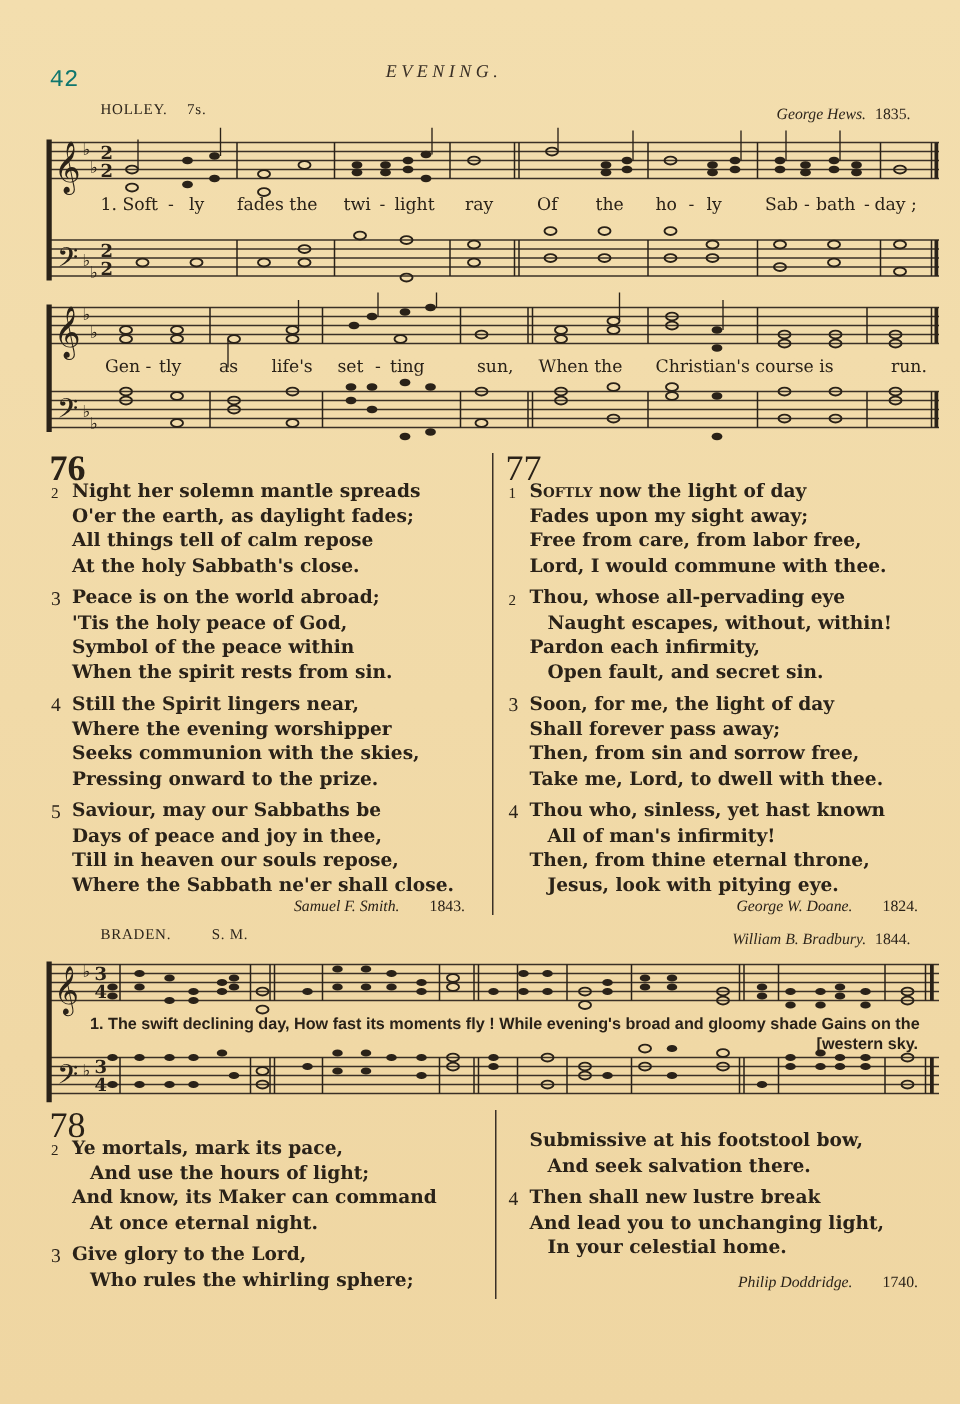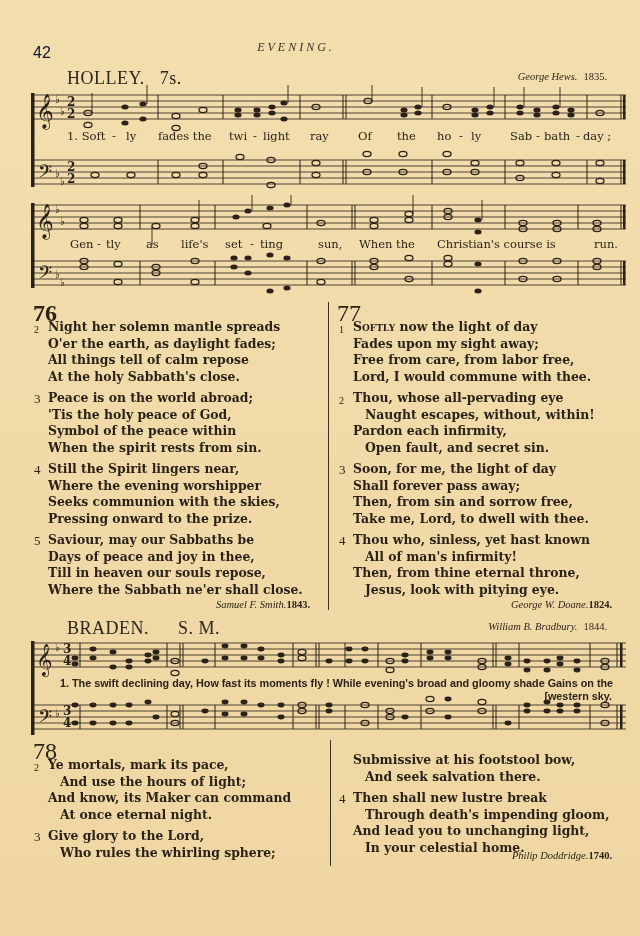--- a/index.html
+++ b/index.html
@@ -10,31 +10,31 @@
       background: #f2dcaa;
       background: linear-gradient(180deg, #f3deae 0%, #f1daa8 50%, #efd6a2 100%);
       position: relative;
       overflow: hidden;
       color: #2a2218;
       font-family: "DejaVu Serif", "Liberation Serif", serif;
     }
     .abs { position: absolute; }
     .page-number {
       left: 33px; top: 44px;
-      font-size: 16px; font-family: Liberation Sans, sans-serif;
-      color: #0f172a;
+      font-size: 16px; font-family: Liberation Mono, monospace;
+      color: #0f766e;
     }
     .running-head {
       left: 0; width: 592px; top: 40px; text-align: center;
       font-size: 12px; font-style: italic; letter-spacing: 3px;
       font-family: "Liberation Serif", serif; color: #3a3026;
     }
     .tune-name {
       font-family: "Liberation Serif", serif;
-      font-size: 18px; letter-spacing: 0.5px; color: #2e261c;
+      font-size: 10px; letter-spacing: 0.5px; color: #2e261c;
     }
     .composer {
       font-family: "Liberation Serif", serif;
       font-size: 10.5px; font-style: italic; color: #2e261c;
       text-align: right;
     }
     .composer .yr { font-style: normal; margin-left: 6px; }
     .system svg { display: block; }
     .lyric-row {
       font-family: "DejaVu Serif", serif;
@@ -61,21 +61,21 @@
     }
     .stanza .num.small { font-size: 10px; top: 3px; }
     .line { white-space: nowrap; font-weight: bold; }
     .line.indent { padding-left: 12px; }
     .sc { font-variant: small-caps; }
     .author {
       font-family: "Liberation Serif", serif;
       font-size: 10.5px; font-style: italic;
       text-align: right; white-space: nowrap;
     }
-    .author .yr { font-style: normal; margin-left: 0; font-weight: bold; }
+    .author .yr { font-style: normal; margin-left: 20px; }
     .vrule { width: 1px; background: #3a3026; }
     .braden-lyric {
       font-family: "Liberation Sans", sans-serif;
       font-size: 10.8px; font-weight: bold; color: #2a2218;
       white-space: nowrap;
     }
   </style>
 </head>
 <body>
 
@@ -650,20 +650,19 @@
 <div class="abs vrule" style="left:330px; top:740px; height:126px;"></div>
 
 <div class="abs verses" style="left:353px; top:752px; width:280px;">
   <div class="stanza">
     <div class="line">Submissive at his footstool bow,</div>
     <div class="line indent">And seek salvation there.</div>
   </div>
   <div class="stanza">
     <span class="num">4</span>
     <div class="line">Then shall new lustre break</div>
-    <div class="line indent">Through death's impending gloom,</div>
     <div class="line">And lead you to unchanging light,</div>
     <div class="line indent">In your celestial home.</div>
   </div>
 </div>
 <div class="abs author" style="right:28px; top:850px;">
   <span>Philip Doddridge.</span><span class="yr">1740.</span>
 </div>
 
 </body></html>

